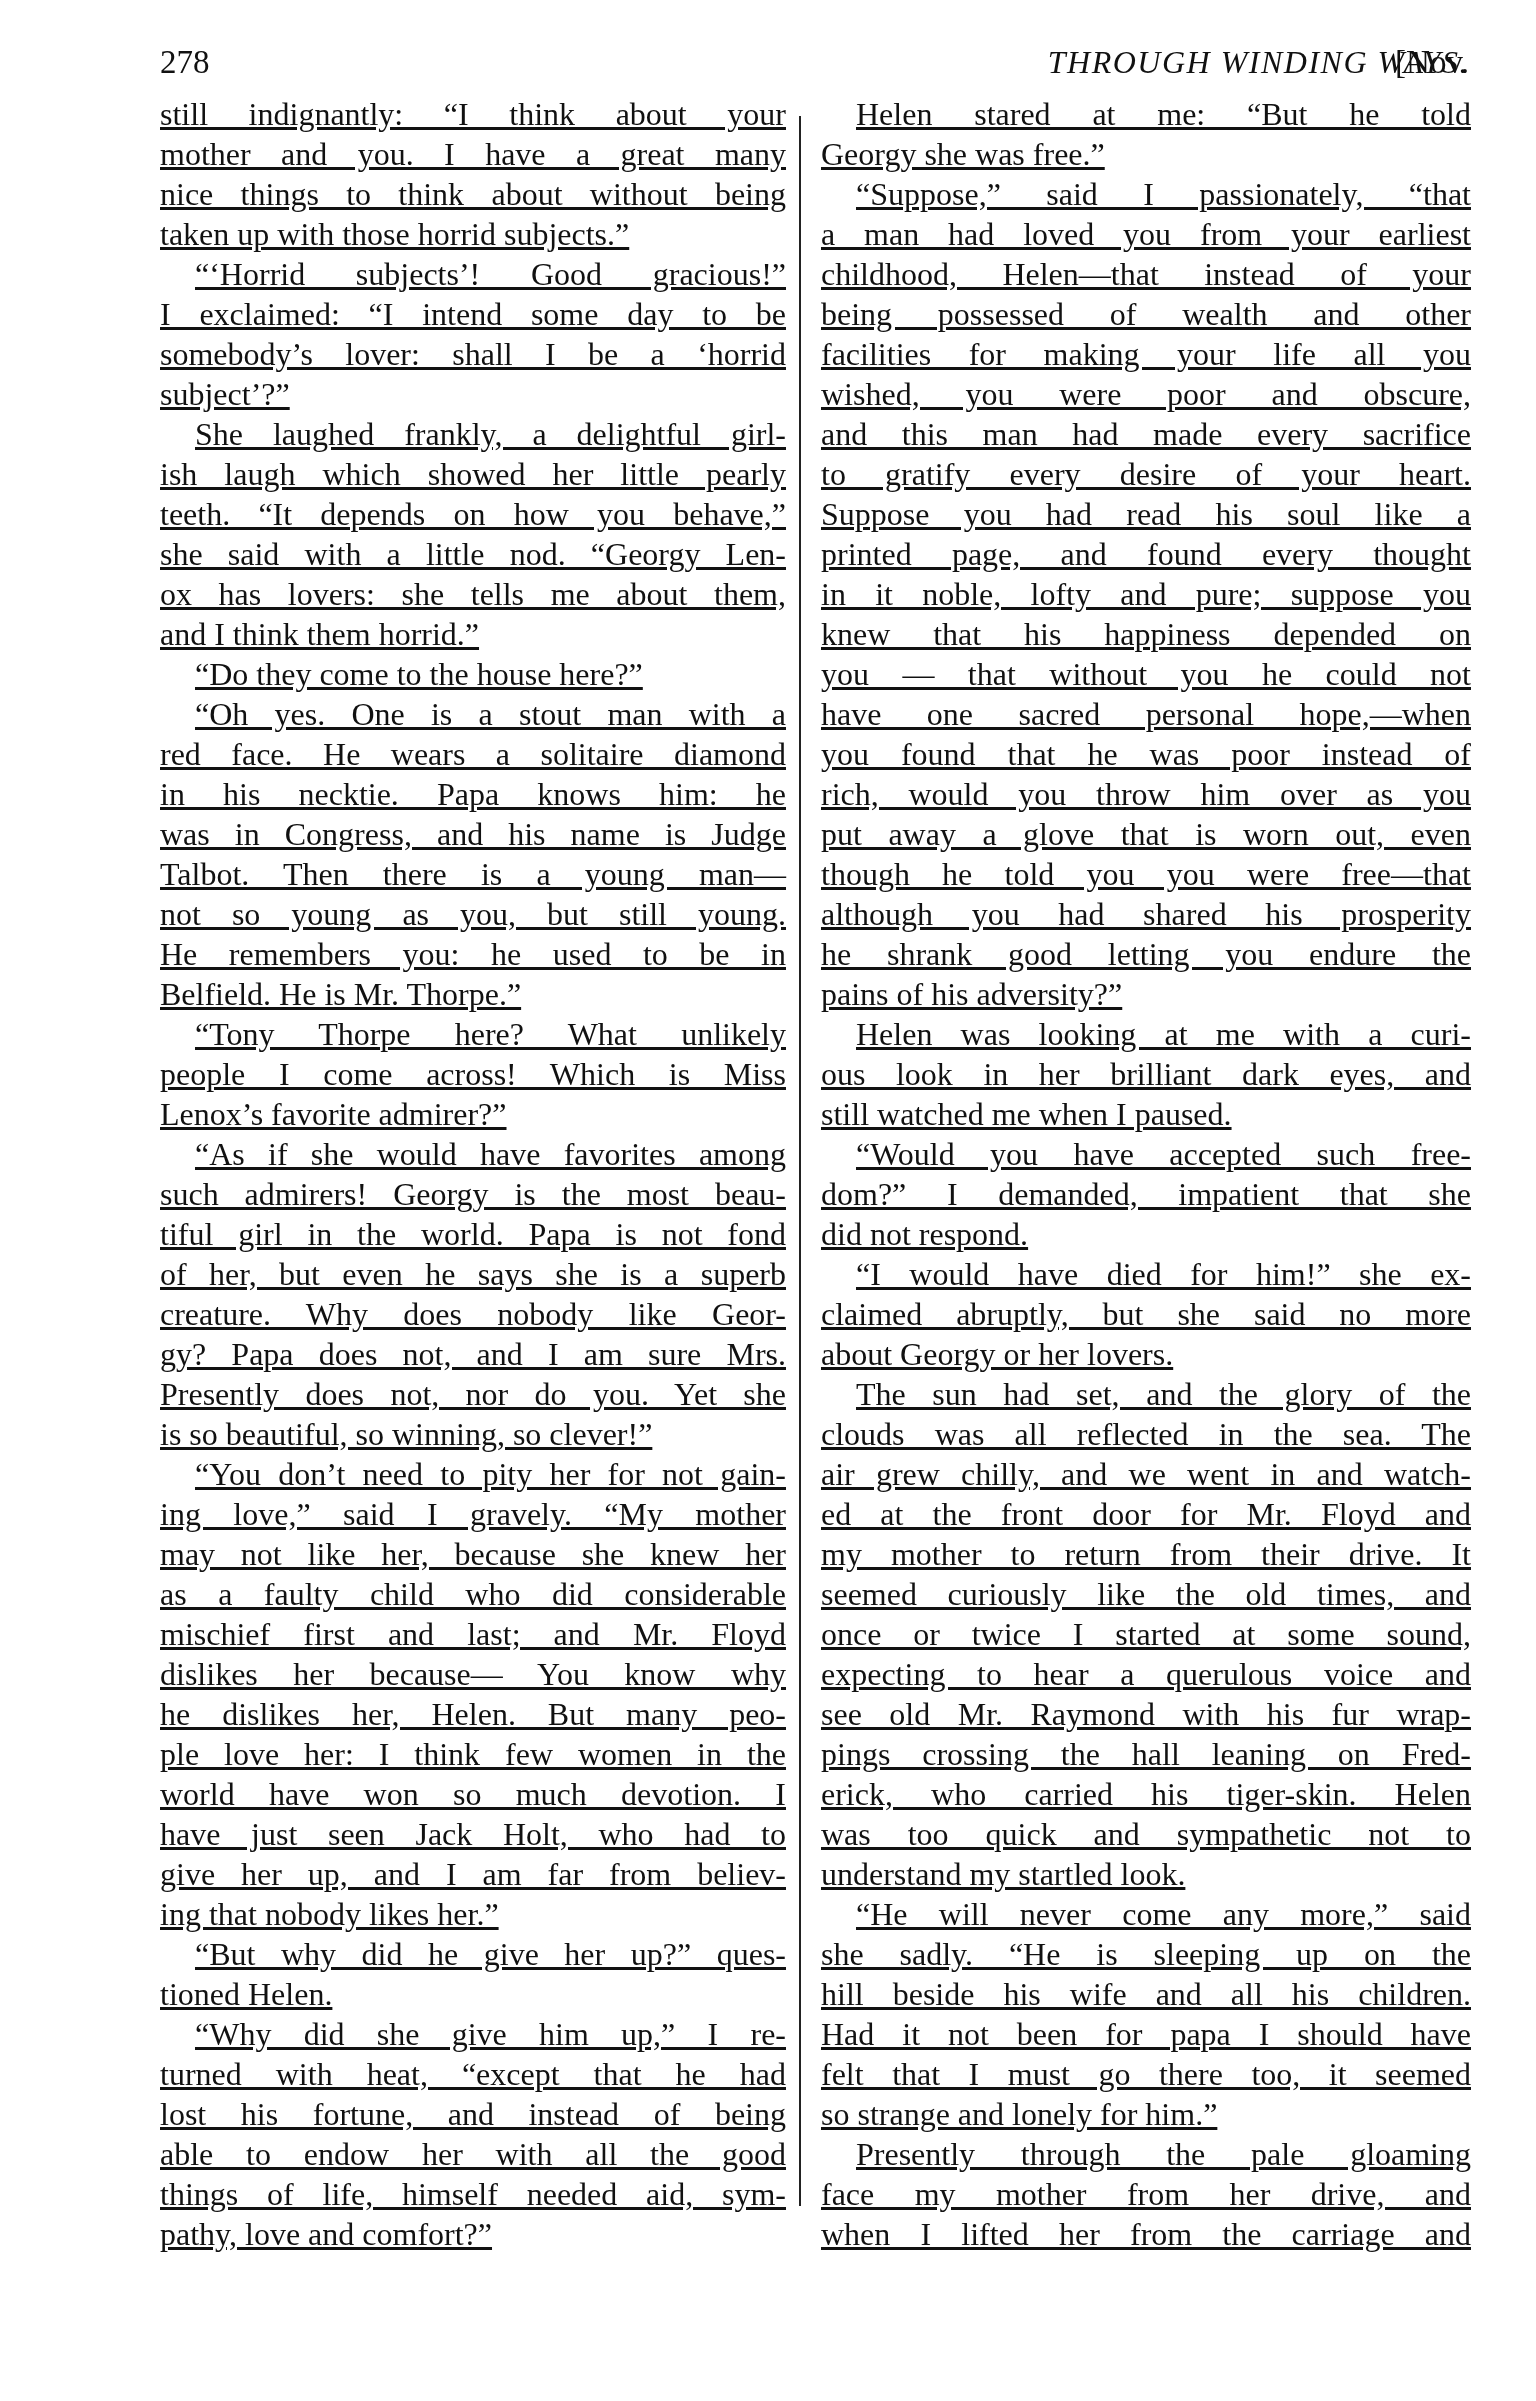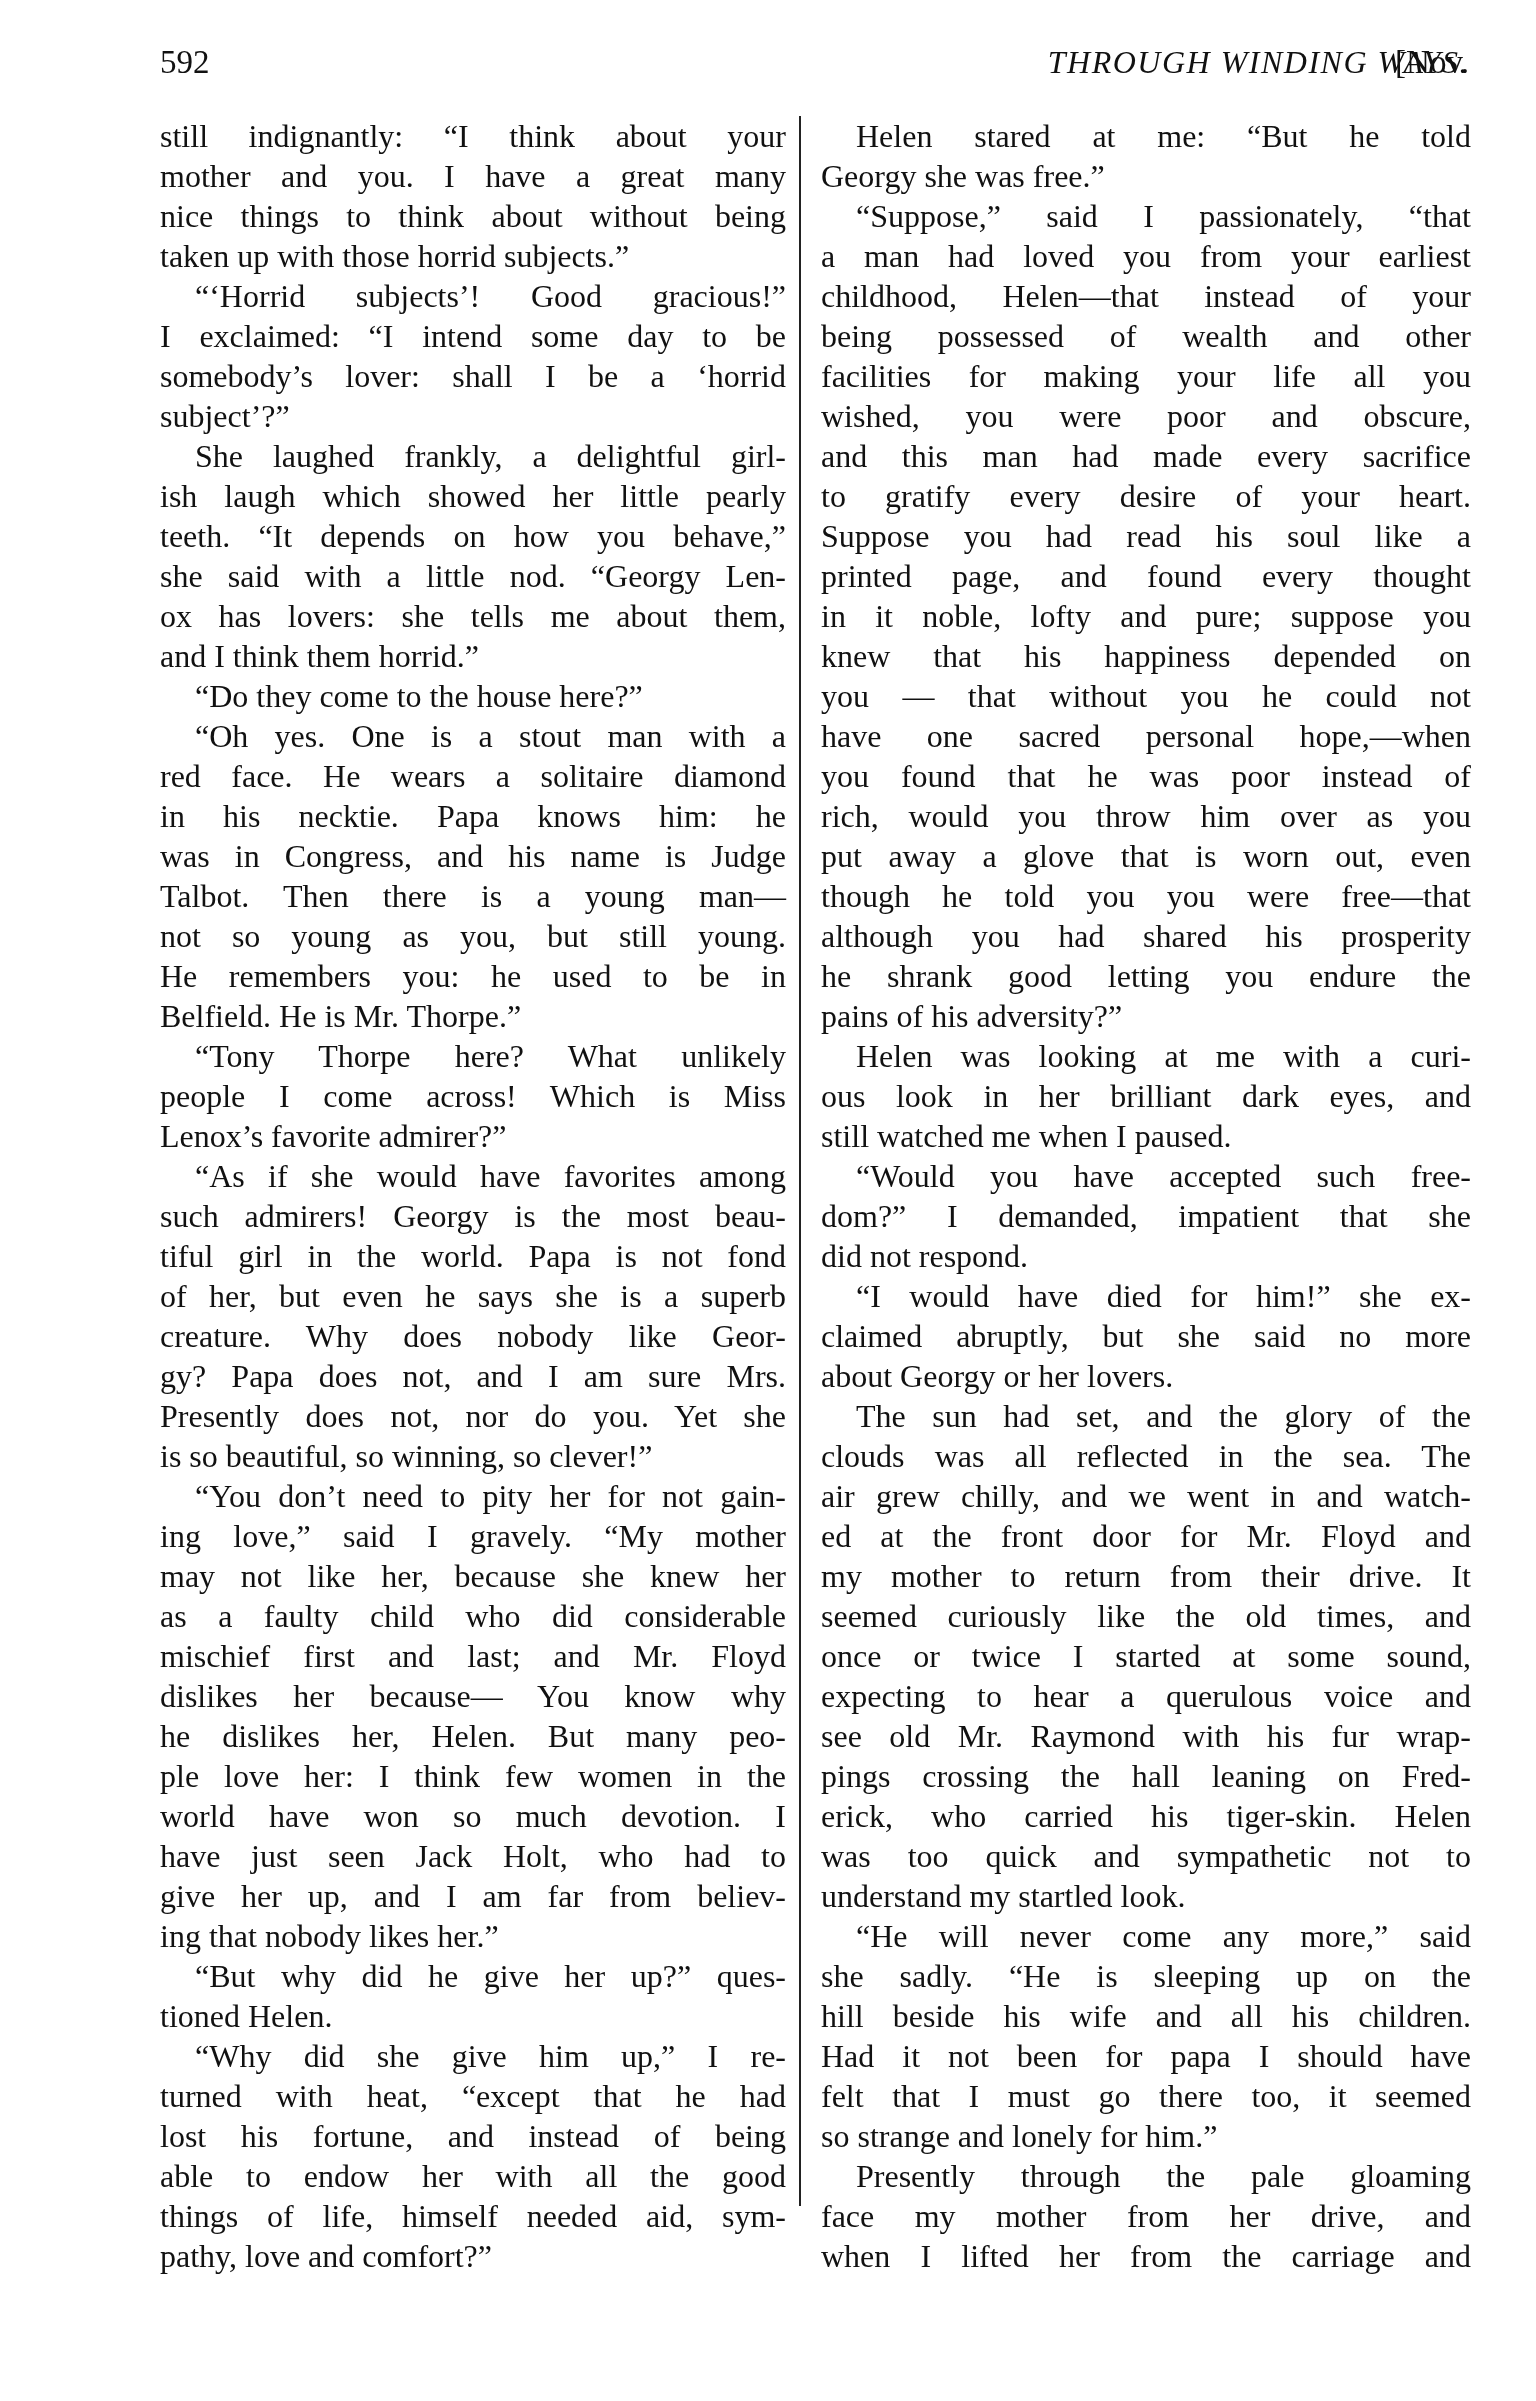--- a/index.html
+++ b/index.html
@@ -43,26 +43,27 @@
   }
   .running-month {
     position: absolute;
     right: 0;
     top: 0;
     font-size: 33px;
     line-height: 54px;
   }
   .column {
     position: absolute;
-    top: 116px;
+    top: 94px;
     width: 626px;
     font-size: 32px;
     line-height: 40px;
     text-align: justify;
     hyphens: none;
+    text-decoration: underline;
   }
   .column.left { left: 160px; }
   .column.right { left: 821px; width: 650px; }
   .line {
     display: block;
     text-align: justify;
     text-align-last: justify;
     white-space: nowrap;
     height: 40px;
     overflow: visible;
@@ -79,21 +80,21 @@
     top: 116px;
     width: 1.5px;
     height: 2090px;
     background: #222222;
   }
 </style>
 </head>
 <body>
 
 <div class="running-head">
-  <span class="page-number">592</span>
+  <span class="page-number">278</span>
   <span class="running-title">THROUGH WINDING WAYS.</span>
   <span class="running-month">[Nov.</span>
 </div>
 
 <div class="column left" id="col-0">
     <span class="line">still indignantly: “I think about your</span>
     <span class="line">mother and you. I have a great many</span>
     <span class="line">nice things to think about without being</span>
     <span class="line last">taken up with those horrid subjects.”</span>
     <span class="line indent">“‘Horrid subjects’! Good gracious!”</span>

